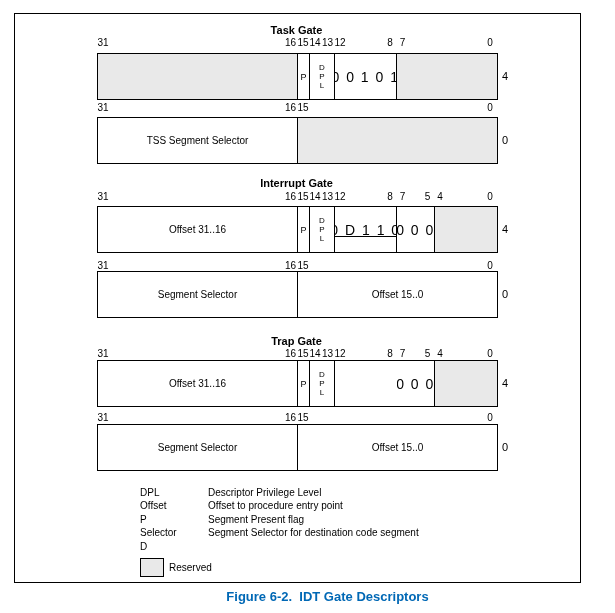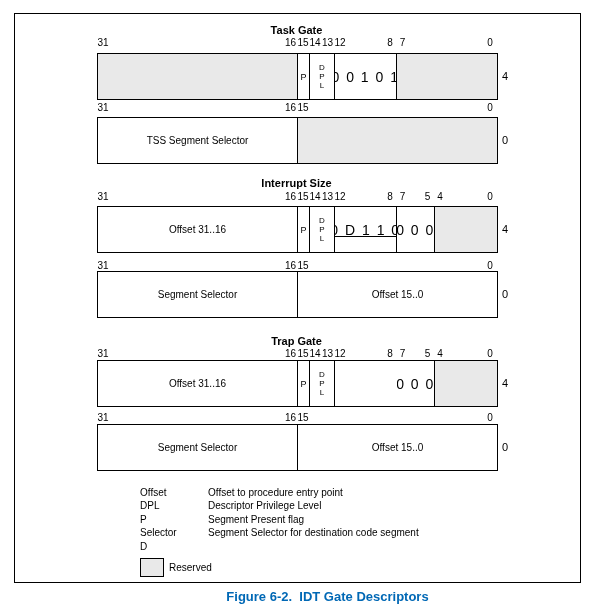--- a/index.html
+++ b/index.html
@@ -125,21 +125,21 @@
       <div class="side-label" style="left: 502px; top: 70px; width: 16px;">4</div>
       <div class="bit-label" style="left: 91px; top: 103px; width: 24px;">31</div>
       <div class="bit-label" style="left: 278px; top: 103px; width: 25px;">16</div>
       <div class="bit-label" style="left: 291px; top: 103px; width: 24px;">15</div>
       <div class="bit-label" style="left: 478px; top: 103px; width: 24px;">0</div>
       <div class="bitbox" style="left: 97px; top: 117px; width: 399px; height: 45px;">
         <div class="field divider" style="left: 0px; width: 200px;">TSS Segment Selector</div>
         <div class="field reserved" style="left: 200px; width: 199px;"></div>
       </div>
       <div class="side-label" style="left: 502px; top: 134px; width: 16px;">0</div>
-      <div class="gate-title" style="left: 97px; top: 177px; width: 399px;">Interrupt Size</div>
+      <div class="gate-title" style="left: 97px; top: 177px; width: 399px;">Interrupt Gate</div>
       <div class="bit-label" style="left: 91px; top: 192px; width: 24px;">31</div>
       <div class="bit-label" style="left: 278px; top: 192px; width: 25px;">16</div>
       <div class="bit-label" style="left: 291px; top: 192px; width: 24px;">15</div>
       <div class="bit-label" style="left: 303px; top: 192px; width: 24px;">14</div>
       <div class="bit-label" style="left: 315px; top: 192px; width: 25px;">13</div>
       <div class="bit-label" style="left: 328px; top: 192px; width: 24px;">12</div>
       <div class="bit-label" style="left: 378px; top: 192px; width: 24px;">8</div>
       <div class="bit-label" style="left: 390px; top: 192px; width: 25px;">7</div>
       <div class="bit-label" style="left: 415px; top: 192px; width: 25px;">5</div>
       <div class="bit-label" style="left: 428px; top: 192px; width: 24px;">4</div>
@@ -196,28 +196,28 @@
       <div class="bit-label" style="left: 478px; top: 413px; width: 24px;">0</div>
       <div class="bitbox" style="left: 97px; top: 424px; width: 399px; height: 45px;">
         <div class="field divider" style="left: 0px; width: 200px;">Segment Selector</div>
         <div class="field" style="left: 200px; width: 199px;">Offset 15..0</div>
       </div>
       <div class="side-label" style="left: 502px; top: 441px; width: 16px;">0</div>
     </div>
 
   <div class="legend">
     <div class="legend-row">
+      <span class="legend-term">DPL</span>
+      <span class="legend-def">Descriptor Privilege Level</span>
+    </div>
+    <div class="legend-row">
       <span class="legend-term">Offset</span>
       <span class="legend-def">Offset to procedure entry point</span>
     </div>
     <div class="legend-row">
-      <span class="legend-term">DPL</span>
-      <span class="legend-def">Descriptor Privilege Level</span>
-    </div>
-    <div class="legend-row">
       <span class="legend-term">P</span>
       <span class="legend-def">Segment Present flag</span>
     </div>
     <div class="legend-row">
       <span class="legend-term">Selector</span>
       <span class="legend-def">Segment Selector for destination code segment</span>
     </div>
     <div class="legend-row">
       <span class="legend-term">D</span>
     </div>

